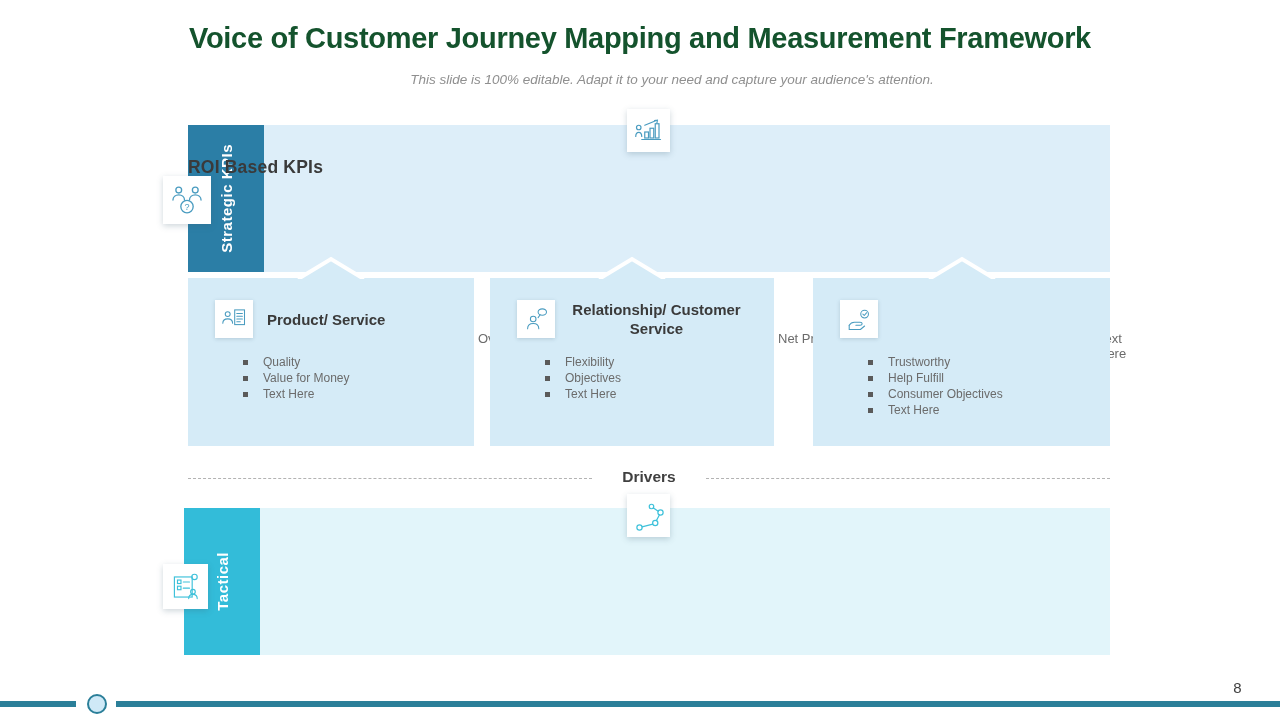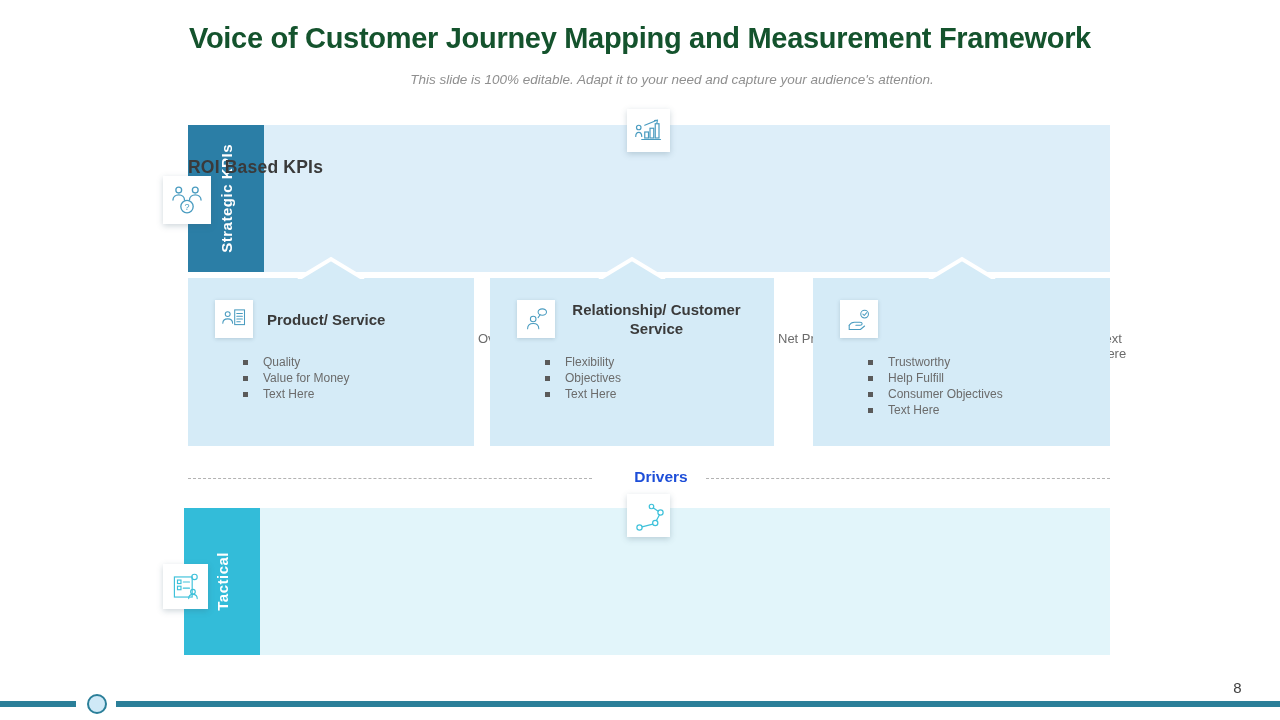--- a/index.html
+++ b/index.html
@@ -53,22 +53,22 @@
          font-weight:bold;font-size:15px;color:#3a3a3a;margin:0;}
   .box-head span{max-width:175px;line-height:19px;}
   .box-bullets{position:absolute;left:55px;top:76px;list-style:none;margin:0;padding:0;}
   .box-bullets li{display:flex;align-items:center;font-size:12px;color:#6b6b6b;line-height:16px;}
   .box-bullets .bsq{margin-right:15px;}
 
   
   .drv-line{position:absolute;top:478px;border-top:1.5px dashed #b3b3b3;height:0;}
   .drv-left{left:188px;width:404px;}
   .drv-right{left:706px;width:404px;}
-  .drv-label{position:absolute;left:200px;top:468px;width:922px;text-align:center;margin:0;
-         font-size:15.5px;font-weight:bold;color:#1d4ed8;}
+  .drv-label{position:absolute;left:188px;top:468px;width:922px;text-align:center;margin:0;
+         font-size:15.5px;font-weight:bold;color:#404040;}
 
   
   .page-num{position:absolute;left:1215px;top:679px;width:45px;text-align:center;
          font-size:15px;color:#404040;}
   .bar-seg{position:absolute;top:701px;height:6px;background:#2b7f99;}
   .bar-left{left:0;width:76px;}
   .bar-right{left:116px;width:1164px;}
   .bar-dot{position:absolute;left:87px;top:694px;width:16px;height:16px;border-radius:50%;
          background:#cfe9f7;border:2px solid #2b7f99;}
 </style>

